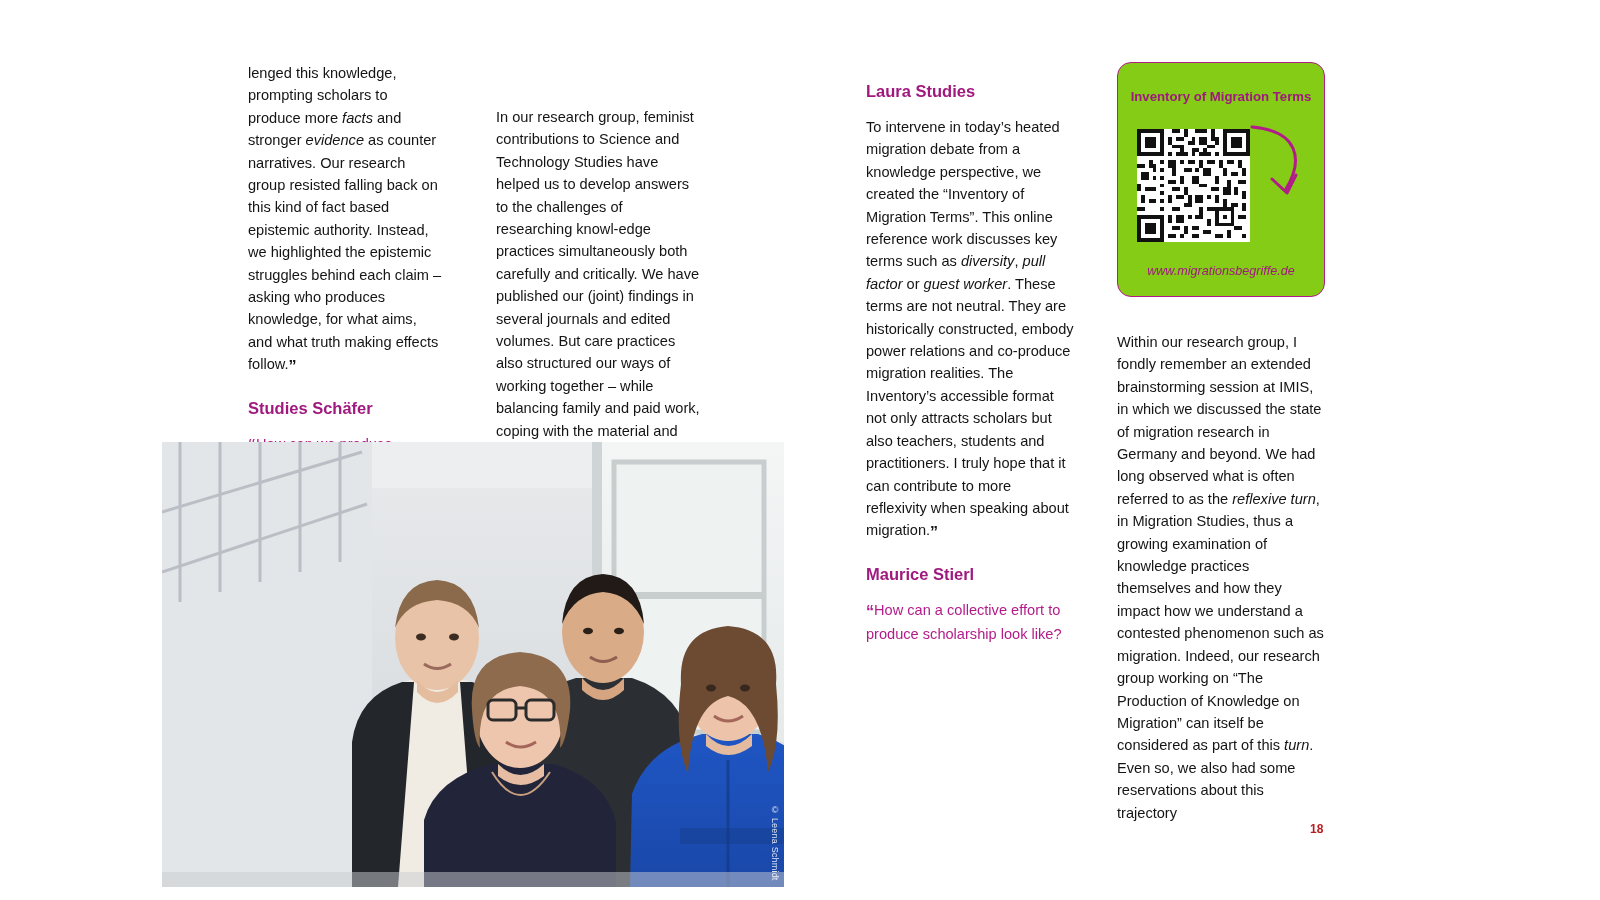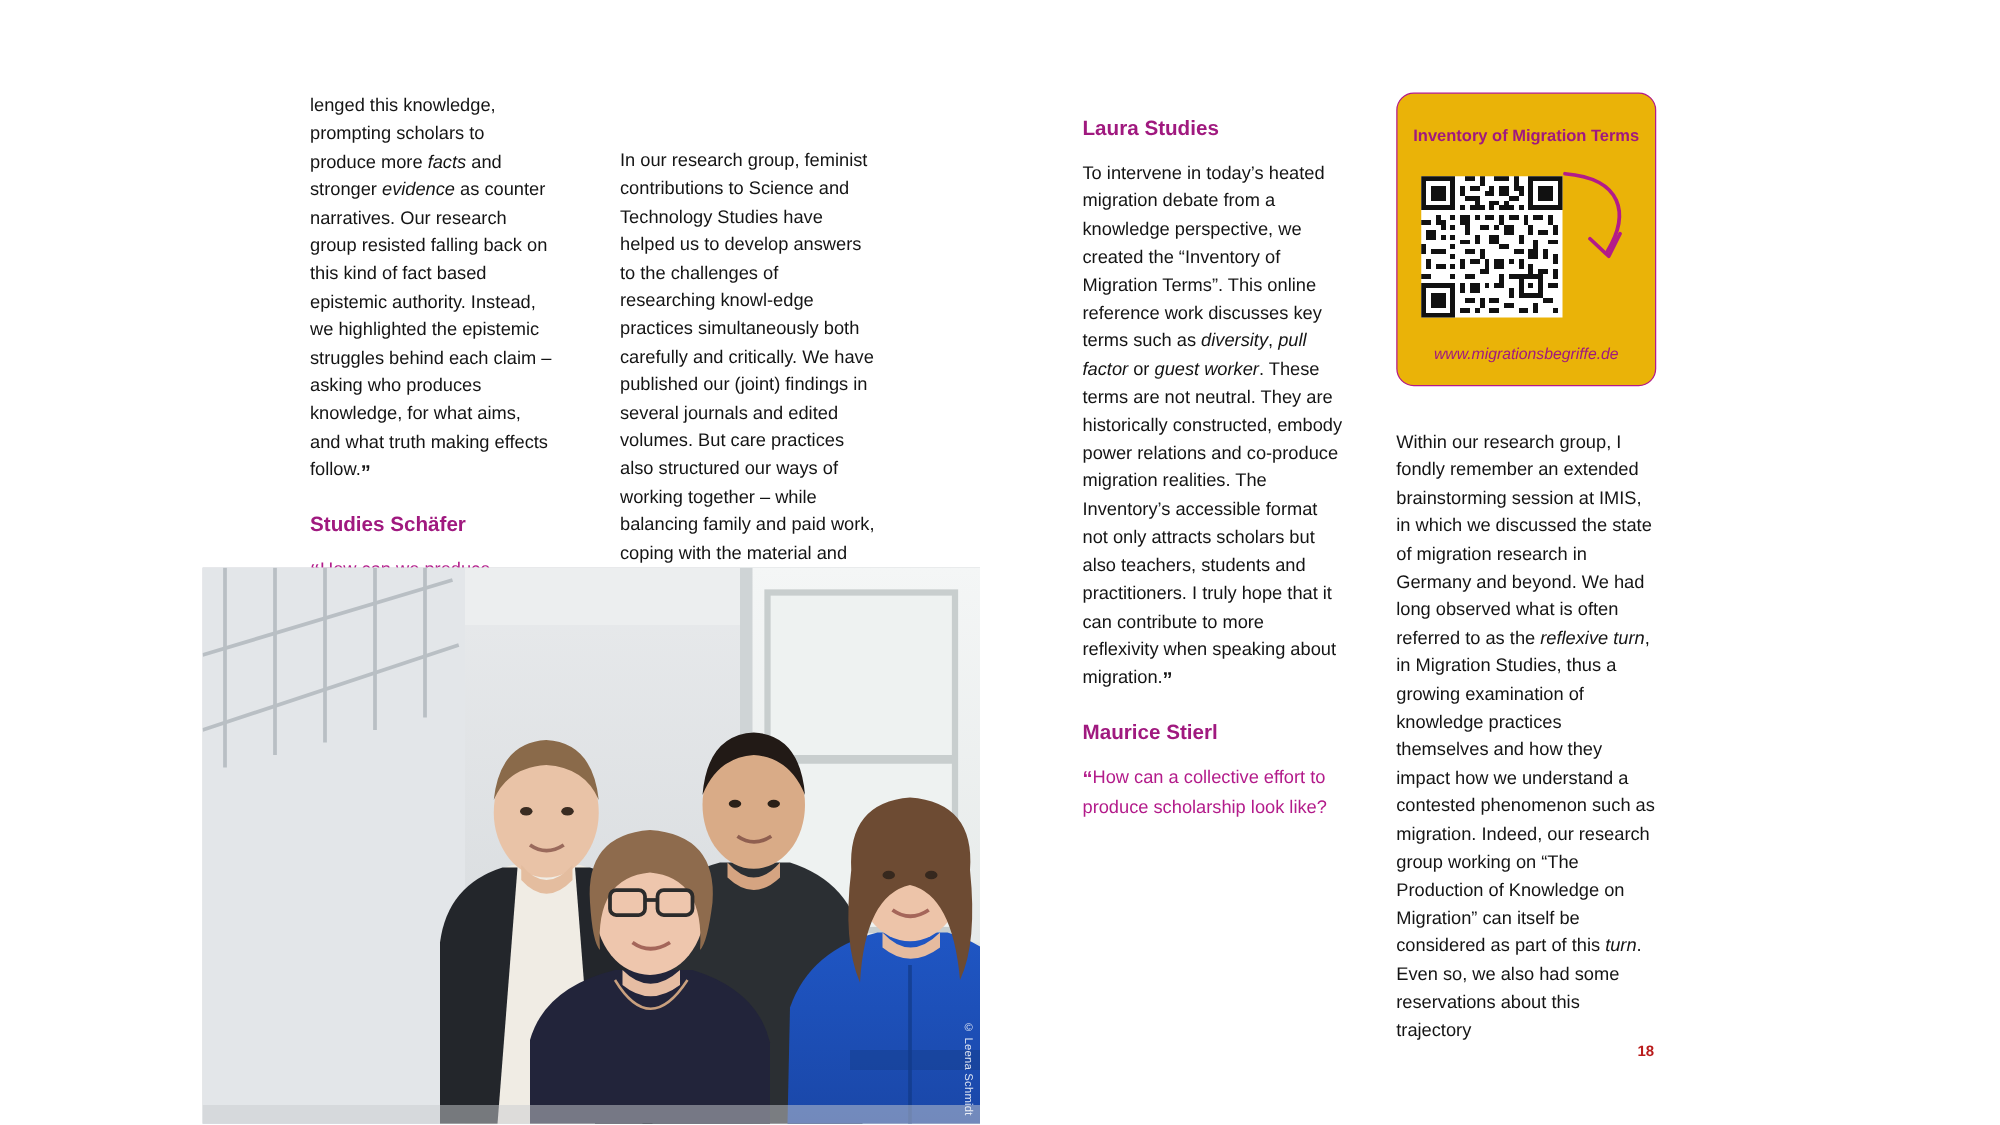--- a/index.html
+++ b/index.html
@@ -10,21 +10,21 @@
   body {
     width: 1600px;
     height: 900px;
     font-family: "Liberation Sans", sans-serif;
     color: #1a1a1a;
     position: relative;
     overflow: hidden;
   }
   .page {
     position: absolute;
-    left: 0; top: 16px;
+    left: 0; top: 4px;
     width: 1600px;
     height: 684px;
   }
 
   
   .col {
     position: absolute;
     font-size: 14.6px;
     line-height: 22.4px;
     color: #141414;
@@ -89,21 +89,21 @@
   
   .qr-box {
     position: absolute;
     left: 1117px;
     top: 58px;
     width: 208px;
     height: 235px;
     border: 1.6px solid #b31b8a;
     border-radius: 14px;
     box-sizing: border-box;
-    background: #eab308;
+    background: #84cc16;
   }
   .qr-title {
     color: #a0197f;
     font-weight: bold;
     font-size: 13.2px;
     text-align: center;
     margin-top: 26px;
   }
   .qr-code {
     position: absolute;

